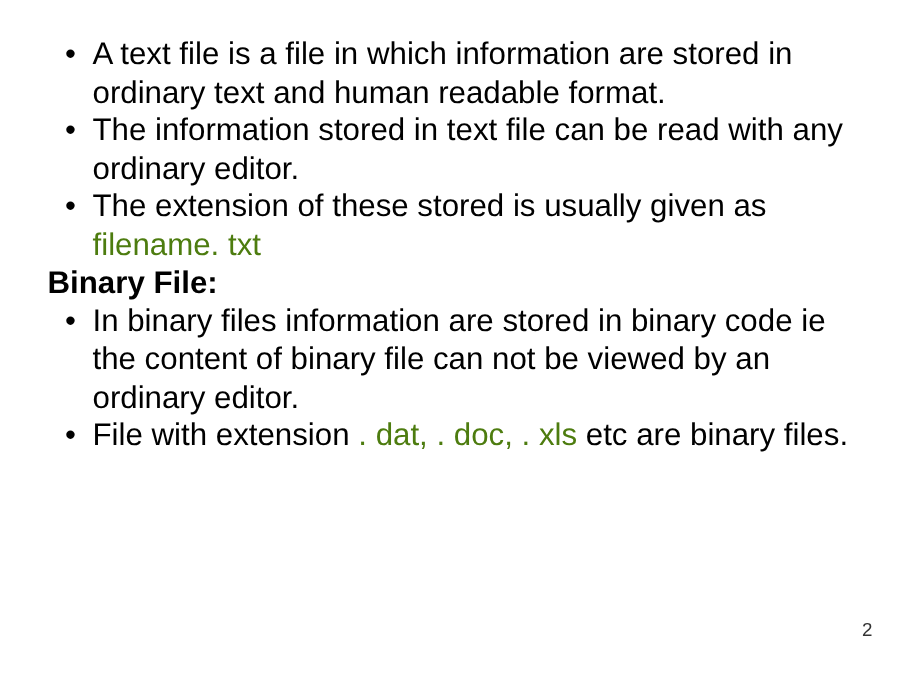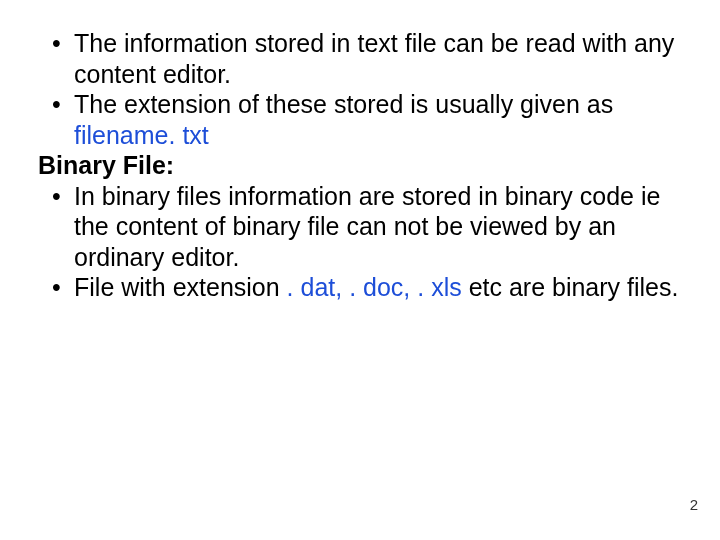--- a/index.html
+++ b/index.html
@@ -24,36 +24,37 @@
     padding-left: 28px;
     text-indent: -22px;
     margin-left: 8px;
   }
   li::before {
     content: "•";
     display: inline-block;
     width: 22px;
     text-indent: 0;
   }
-  .red { color: #1d4ed8; }
+  .red { color: #4d7c0f; }
   .page-num {
     position: absolute;
     right: 22px;
     bottom: 26px;
     font-size: 15px;
     color: #333;
   }
 </style>
 </head>
 <body>
 
 <div>
 
   <ul>
-    <li><span>The information stored in text file can be read with any content editor.</span></li>
+    <li><span>A text file is a file in which information are stored in ordinary text and human readable format.</span></li>
+    <li><span>The information stored in text file can be read with any ordinary editor.</span></li>
     <li><span>The extension of these stored is usually given as </span><span class="red">filename. txt</span></li>
   </ul>
 
   <div class="heading">Binary File:</div>
   <ul>
     <li><span>In binary files information are stored in binary code ie the content of binary file can not be viewed by an ordinary editor.</span></li>
     <li><span>File with extension </span><span class="red">. dat, . doc, . xls</span><span> etc are binary files.</span></li>
   </ul>
 
 </div>

